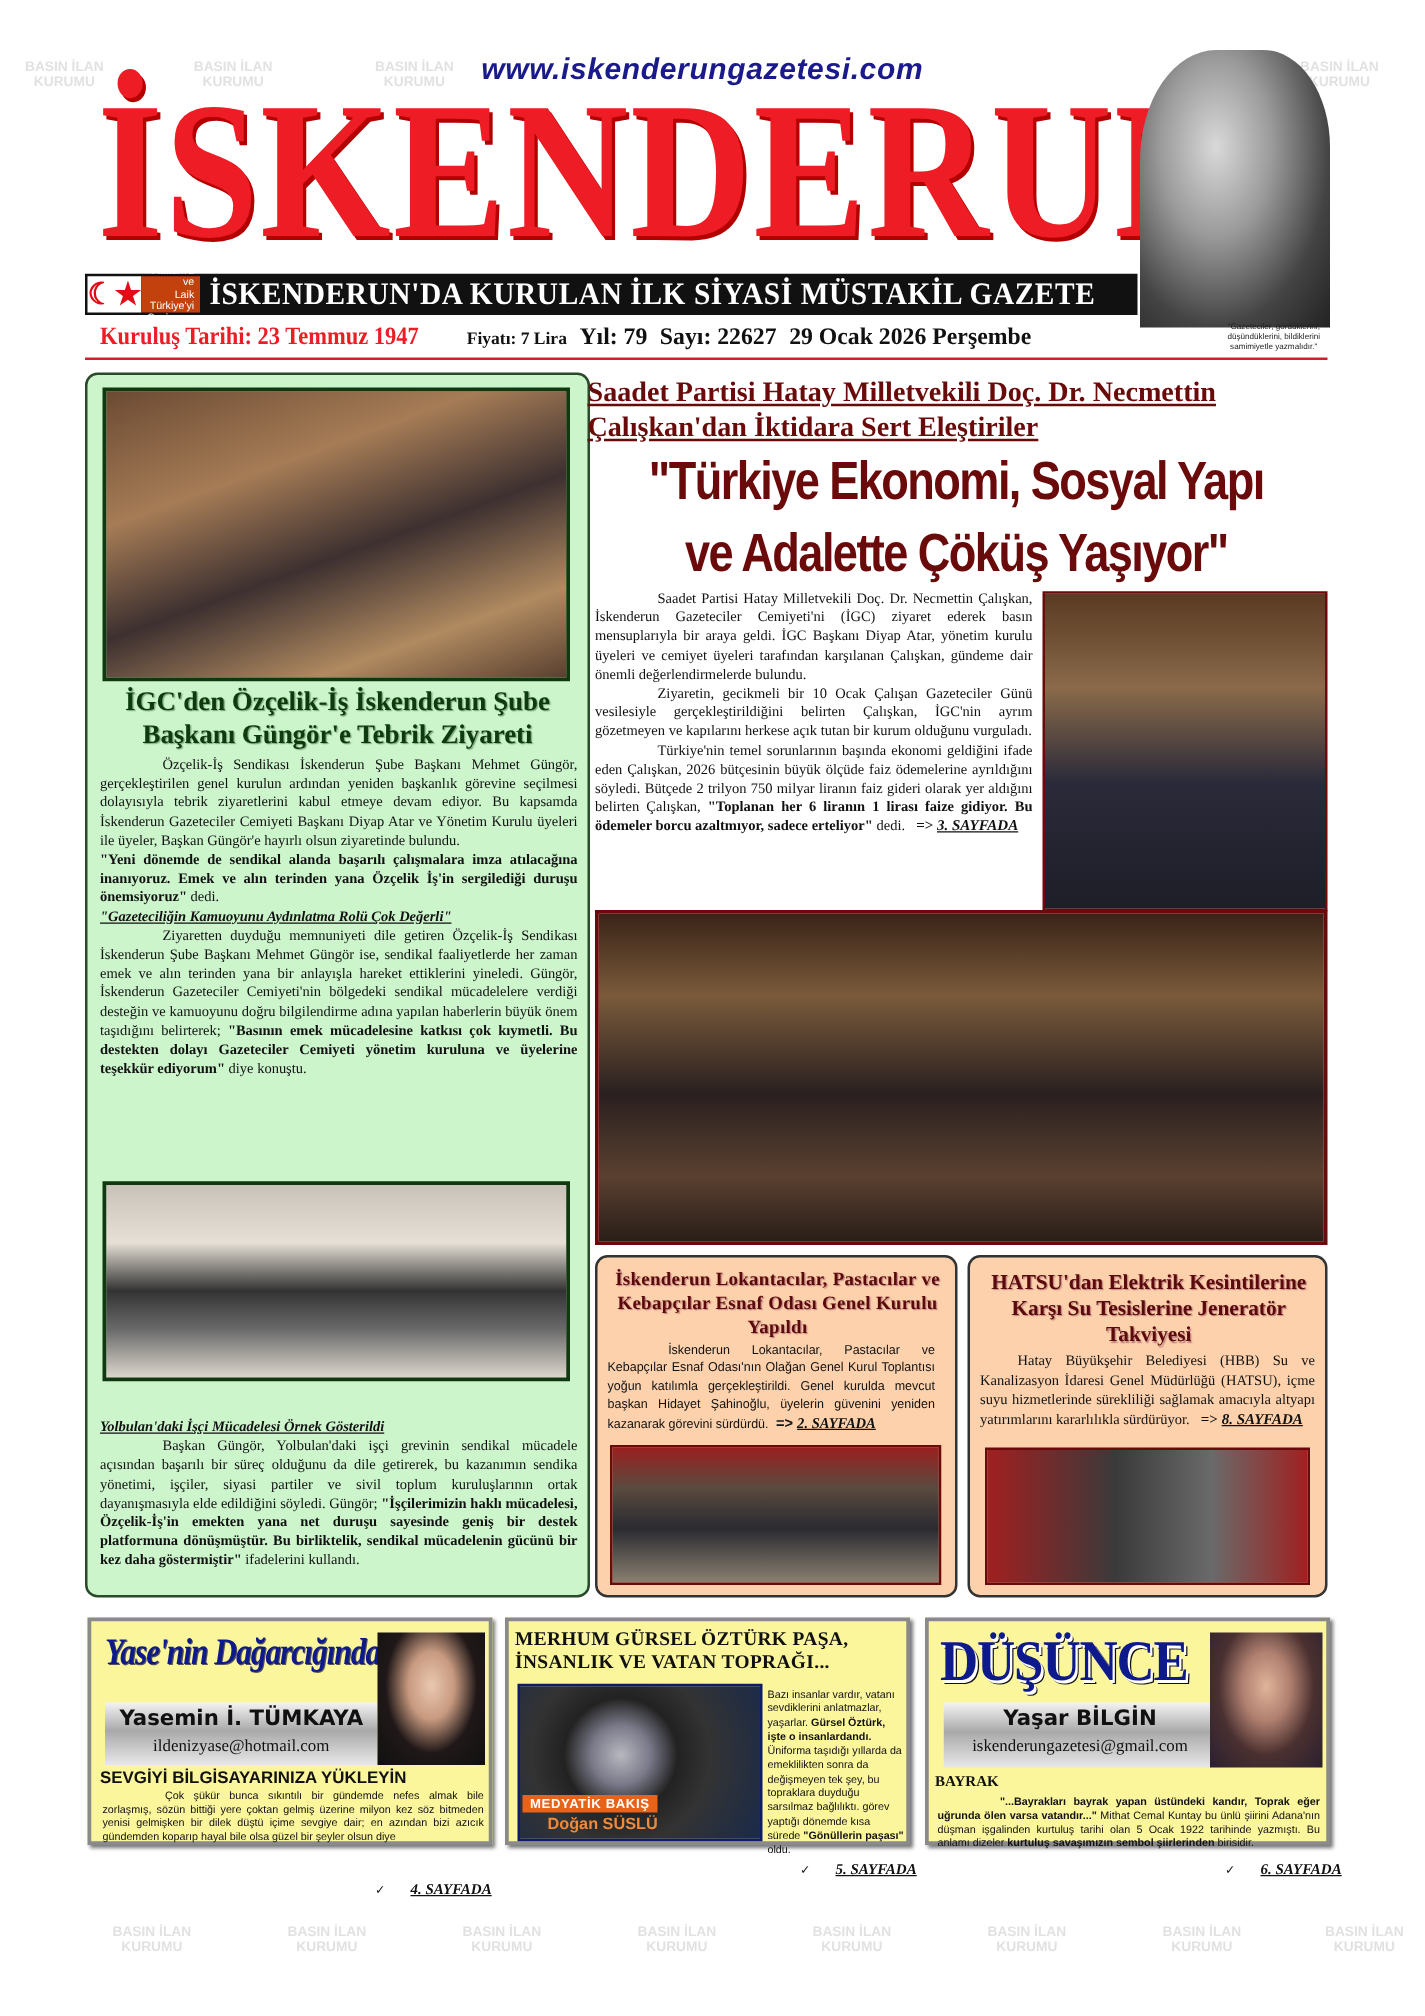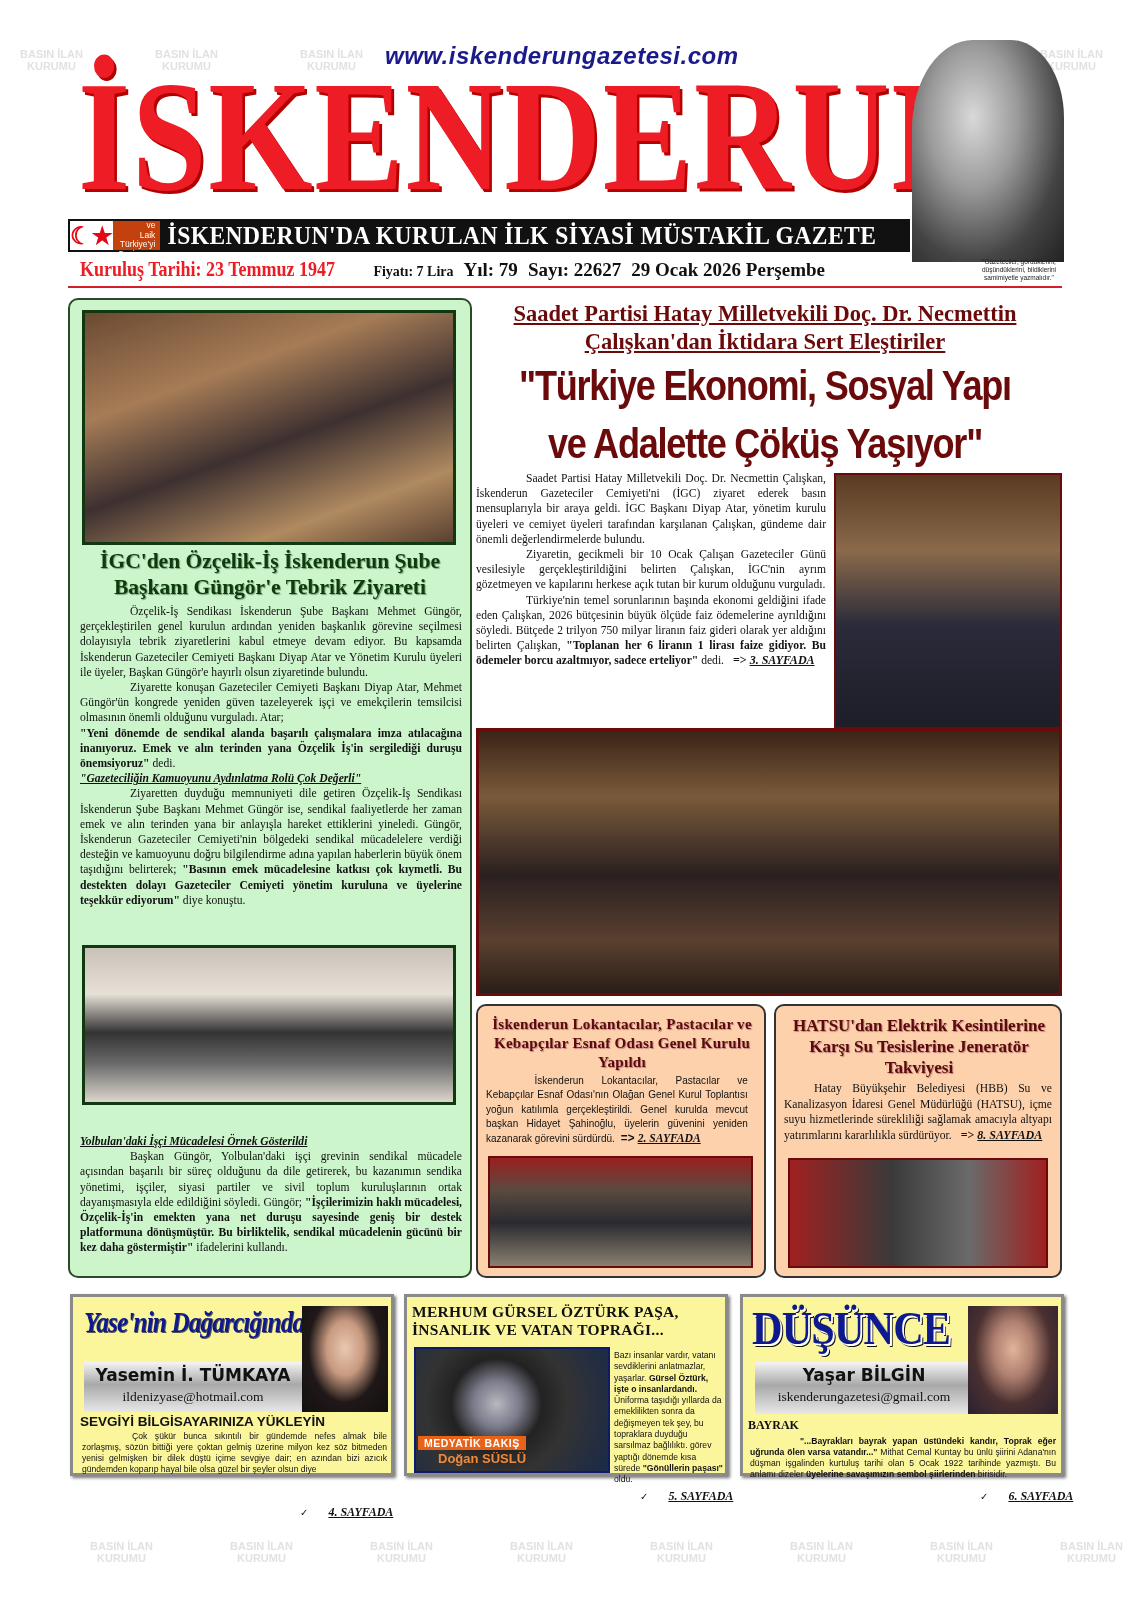--- a/index.html
+++ b/index.html
@@ -29,21 +29,21 @@
   .green-headline { left: 74px; top: 548px; width: 392px; text-align: center; font-weight: bold; font-size: 21.5px; line-height: 26px; color: #0d3b0d; text-shadow: 1px 1px 1px #7aa07a; }
   .body-text { font-size: 11.6px; line-height: 15.2px; text-align: justify; color: #111; }
   .body-text p { text-indent: 50px; }
   .body-text .bold { font-weight: bold; }
   .green-body-1 { left: 80px; top: 604px; width: 382px; }
   .subhead { font-weight: bold; font-style: italic; text-decoration: underline; font-size: 11.6px; line-height: 15.2px; }
   .green-body-2 { left: 80px; top: 1107px; width: 382px; margin-top: 27px; }
   .source { float: right; font-weight: bold; }
 
   
-  .main-kicker { left: 470px; top: 300px; width: 590px; text-align: center; font-weight: bold; font-size: 22.5px; line-height: 28px; color: #6b0a0a; text-decoration: underline; }
+  .main-kicker { left: 470px; top: 300px; width: 590px; font-weight: bold; font-size: 22.5px; line-height: 28px; color: #6b0a0a; text-decoration: underline; }
   .main-headline { left: 470px; top: 356px; width: 590px; text-align: center; font-family: "Liberation Sans", sans-serif; font-weight: bold; font-size: 43px; line-height: 58px; color: #6b0a0a; letter-spacing: -1.5px; transform: scaleX(0.84); transform-origin: center top; }
   .main-body { left: 476px; top: 471px; width: 350px; }
   .main-photo-1 { left: 834px; top: 473px; width: 228px; height: 256px; background: linear-gradient(180deg,#5a3a22 0%,#8a6a4a 30%,#2a2a3a 60%,#1e1e28 100%); border: 2px solid #6b0a0a; }
   .main-photo-2 { left: 476px; top: 728px; width: 586px; height: 268px; background: linear-gradient(180deg,#3a2418 0%,#7a5a3a 25%,#2a2020 55%,#5a4030 80%,#2a1e18 100%); border: 3px solid #6b0a0a; }
   .jump { font-weight: bold; font-size: 12px; }
   .jump u { font-family: "Liberation Serif", serif; font-style: italic; }
 
   
   .salmon { background: #fcd1ac; border: 2px solid #333; border-radius: 10px; }
   .salmon.s1 { left: 476px; top: 1004px; width: 290px; height: 274px; }
@@ -166,21 +166,20 @@
   </div>
   <div class="abs red-rule"></div>
 </header>
 
 <article>
   <div class="abs green-box"></div>
   <div class="abs photo p1"></div>
   <h2 class="abs green-headline">İGC'den Özçelik-İş İskenderun Şube Başkanı Güngör'e Tebrik Ziyareti</h2>
   <div class="abs body-text green-body-1">
     <p>Özçelik-İş Sendikası İskenderun Şube Başkanı Mehmet Güngör, gerçekleştirilen genel kurulun ardından yeniden başkanlık görevine seçilmesi dolayısıyla tebrik ziyaretlerini kabul etmeye devam ediyor. Bu kapsamda İskenderun Gazeteciler Cemiyeti Başkanı Diyap Atar ve Yönetim Kurulu üyeleri ile üyeler, Başkan Güngör'e hayırlı olsun ziyaretinde bulundu.</p>
-    <p>Ziyarette konuşan Gazeteciler Cemiyeti Başkanı Diyap Atar, Mehmet Güngör'ün kongrede yeniden güven tazeleyerek işçi ve emekçilerin temsilcisi olmasının önemli olduğunu vurguladı. Atar;</p>
     <div><span class="bold">"Yeni dönemde de sendikal alanda başarılı çalışmalara imza atılacağına inanıyoruz. Emek ve alın terinden yana Özçelik İş'in sergilediği duruşu önemsiyoruz"</span><span> dedi.</span></div>
     <div class="subhead">"Gazeteciliğin Kamuoyunu Aydınlatma Rolü Çok Değerli"</div>
     <p><span>Ziyaretten duyduğu memnuniyeti dile getiren Özçelik-İş Sendikası İskenderun Şube Başkanı Mehmet Güngör ise, sendikal faaliyetlerde her zaman emek ve alın terinden yana bir anlayışla hareket ettiklerini yineledi. Güngör, İskenderun Gazeteciler Cemiyeti'nin bölgedeki sendikal mücadelelere verdiği desteğin ve kamuoyunu doğru bilgilendirme adına yapılan haberlerin büyük önem taşıdığını belirterek; </span><span class="bold">"Basının emek mücadelesine katkısı çok kıymetli. Bu destekten dolayı Gazeteciler Cemiyeti yönetim kuruluna ve üyelerine teşekkür ediyorum"</span><span> diye konuştu.</span></p>
   </div>
   <div class="abs photo p2"></div>
   <div class="abs body-text green-body-2">
     <div class="subhead">Yolbulan'daki İşçi Mücadelesi Örnek Gösterildi</div>
     <p><span>Başkan Güngör, Yolbulan'daki işçi grevinin sendikal mücadele açısından başarılı bir süreç olduğunu da dile getirerek, bu kazanımın sendika yönetimi, işçiler, siyasi partiler ve sivil toplum kuruluşlarının ortak dayanışmasıyla elde edildiğini söyledi. Güngör; </span><span class="bold">"İşçilerimizin haklı mücadelesi, Özçelik-İş'in emekten yana net duruşu sayesinde geniş bir destek platformuna dönüşmüştür. Bu birliktelik, sendikal mücadelenin gücünü bir kez daha göstermiştir"</span><span> ifadelerini kullandı.</span></p>
   </div>
 </article>
@@ -251,16 +250,16 @@
 <section>
   <div class="abs col c3"></div>
   <div class="abs c3-logo">DÜŞÜNCE</div>
   <div class="abs name-plate c3-plate">
     <div class="plate-name">Yaşar BİLGİN</div>
     <div class="plate-mail">iskenderungazetesi@gmail.com</div>
   </div>
   <div class="abs c3-photo"></div>
   <div class="abs col-title c3-title">BAYRAK</div>
   <div class="abs c3-body">
-    <p><b>"...Bayrakları bayrak yapan üstündeki kandır, Toprak eğer uğrunda ölen varsa vatandır..."</b><span> Mithat Cemal Kuntay bu ünlü şiirini Adana'nın düşman işgalinden kurtuluş tarihi olan 5 Ocak 1922 tarihinde yazmıştı. Bu anlamı dizeler </span><b>üyelerine savaşımızın sembol şiirlerinden</b><span> birisidir.</span></p>
+    <p><b>"...Bayrakları bayrak yapan üstündeki kandır, Toprak eğer uğrunda ölen varsa vatandır..."</b><span> Mithat Cemal Kuntay bu ünlü şiirini Adana'nın düşman işgalinden kurtuluş tarihi olan 5 Ocak 1922 tarihinde yazmıştı. Bu anlamı dizeler </span><b>kurtuluş savaşımızın sembol şiirlerinden</b><span> birisidir.</span></p>
   </div>
   <div class="abs c3-ref"><span class="check">✓</span>&nbsp;&nbsp;&nbsp;&nbsp;&nbsp;<span class="page-ref">6. SAYFADA</span></div>
 </section>
 
 </body></html>

